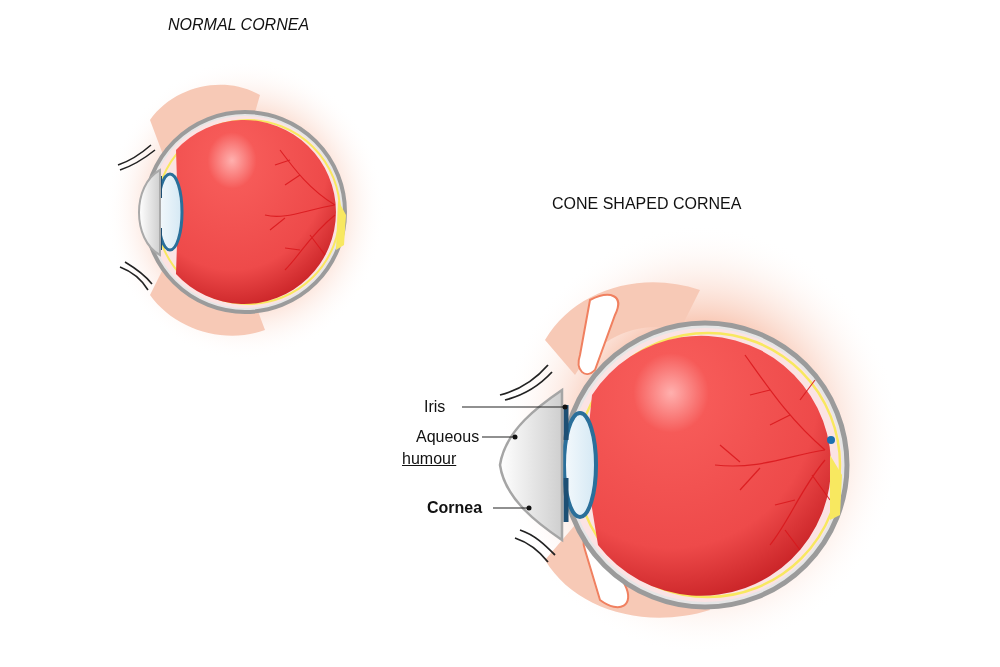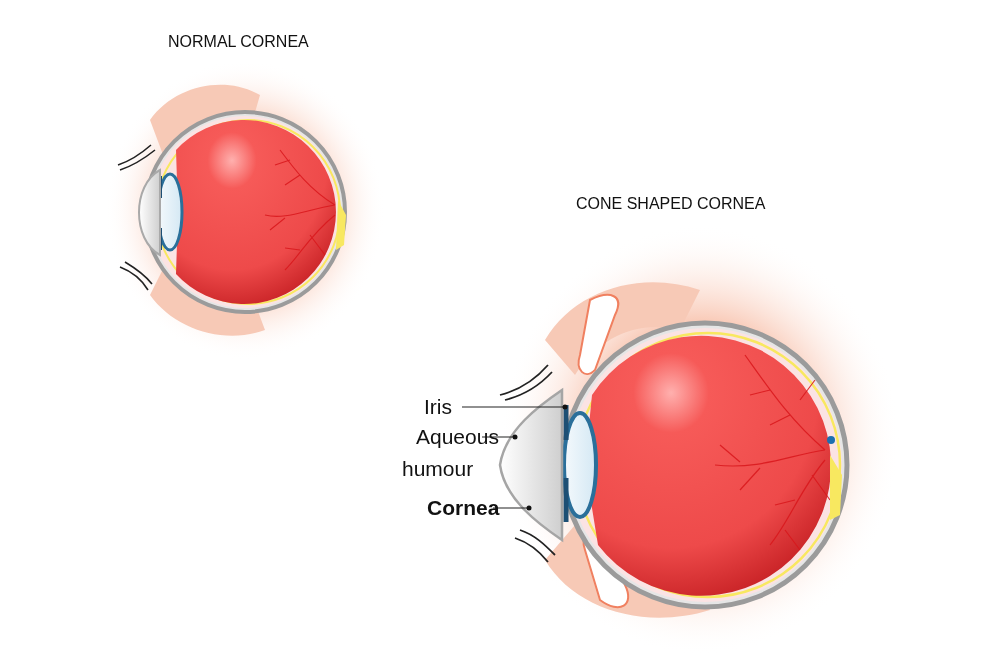--- a/index.html
+++ b/index.html
@@ -1,19 +1,19 @@
 <!DOCTYPE html>
 <html><head>
   <meta charset="utf-8">
   <style>
     html, body { margin: 0; padding: 0; background: #ffffff; }
     body { width: 1000px; height: 667px; position: relative; overflow: hidden;
            font-family: "Liberation Sans", sans-serif; }
     .title { position: absolute; font-size: 16px; color: #111; letter-spacing: 0px; white-space: nowrap; }
-    .label { position: absolute; font-size: 21px; color: #111; line-height: 18px; white-space: nowrap; }
+    .label { position: absolute; font-size: 16px; color: #111; line-height: 18px; white-space: nowrap; }
     svg.art { position: absolute; left: 0; top: 0; }
   </style>
 </head>
 <body>
 
 <svg class="art" width="1000" height="667" viewBox="0 0 1000 667">
   <defs>
     <radialGradient id="glow" cx="50%" cy="50%" r="50%">
       <stop offset="55%" stop-color="#f7b89f" stop-opacity="0.75"></stop>
       <stop offset="100%" stop-color="#ffffff" stop-opacity="0"></stop>
@@ -92,19 +92,19 @@
   <g>
     <line x1="462" y1="407" x2="565" y2="407" stroke="#222" stroke-width="1.2"></line>
     <circle cx="565" cy="407" r="2.5" fill="#111"></circle>
     <line x1="482" y1="437" x2="515" y2="437" stroke="#222" stroke-width="1.2"></line>
     <circle cx="515" cy="437" r="2.5" fill="#111"></circle>
     <line x1="493" y1="508" x2="529" y2="508" stroke="#222" stroke-width="1.2"></line>
     <circle cx="529" cy="508" r="2.5" fill="#111"></circle>
   </g>
 </svg>
 
-<div class="title" style="left:168px; top:33px;">NORMAL CORNEA</div>
-<div class="title" style="left:576px; top:195px;">CONE SHAPED CORNEA</div>
+<div class="title" style="left:168px; top:16px;font-style:italic;">NORMAL CORNEA</div>
+<div class="title" style="left:552px; top:195px;">CONE SHAPED CORNEA</div>
 
 <div class="label" style="left:424px; top:398px;">Iris</div>
 <div class="label" style="left:416px; top:428px;">Aqueous</div>
-<div class="label" style="left:402px; top:460px;">humour</div>
+<div class="label" style="left:402px; top:450px;text-decoration:underline;">humour</div>
 <div class="label" style="left:427px; top:499px;font-weight:bold;">Cornea</div>
 
 </body></html>

